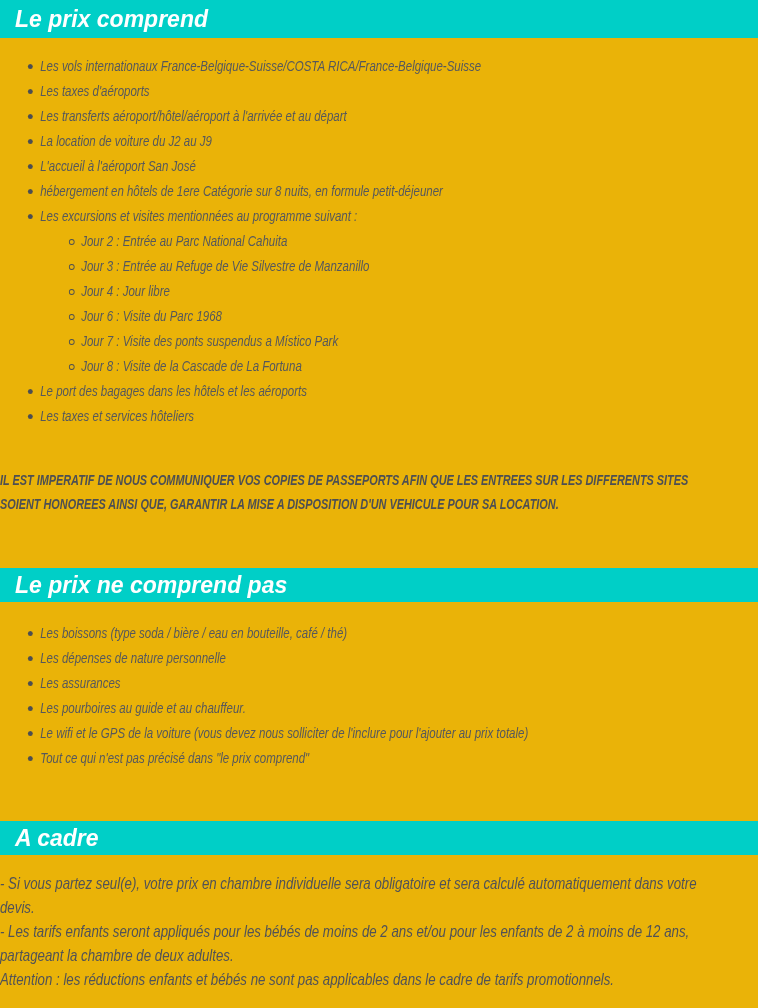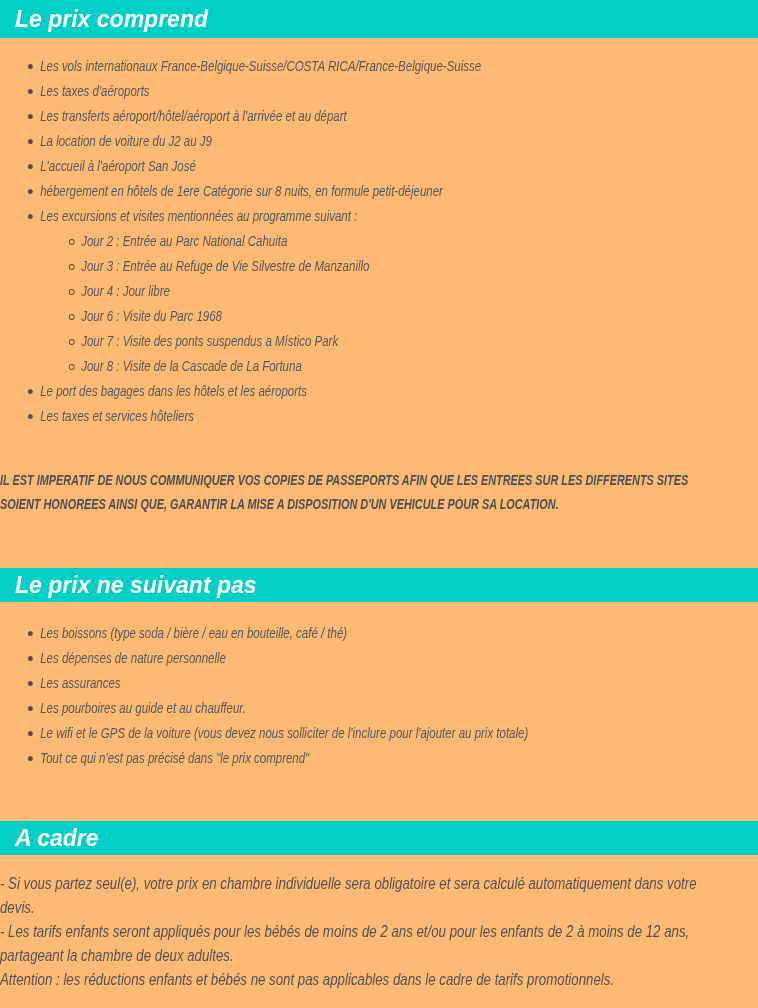--- a/index.html
+++ b/index.html
@@ -5,21 +5,21 @@
   :root{
     --accent:#00cfc7;
     --body-text:#56585c;
     --bullet:#4c4e52;
     --notice-text:#4d4f53;
     --know-text:#515257;
   }
   *{box-sizing:border-box;}
   html,body{margin:0;padding:0;background:#fff;}
   .page{
-    width:758px;height:1008px;overflow:hidden;background:#fdba74;
+    width:758px;height:1008px;overflow:hidden;background:#eab308;
     font-family:"Liberation Sans",sans-serif;font-style:italic;
     position:relative;
   }
   
   .bar{
     background:var(--accent);height:34px;display:flex;align-items:center;
     padding-left:15px;width:100%;
   }
   .bar.first{height:38px;}
   .bar .bar-title{
@@ -89,21 +89,21 @@
     <div class="li main">Le port des bagages dans les hôtels et les aéroports</div>
     <div class="li main">Les taxes et services hôteliers</div>
   </div>
 
   <div class="condense-75 notice">
     <div class="line">IL EST IMPERATIF DE NOUS COMMUNIQUER VOS COPIES DE PASSEPORTS AFIN QUE LES ENTREES SUR LES DIFFERENTS SITES</div>
     <div class="line">SOIENT HONOREES AINSI QUE, GARANTIR LA MISE A DISPOSITION D'UN VEHICULE POUR SA LOCATION.</div>
   </div>
 
   <div class="bar second">
-    <h2 class="bar-title">Le prix ne suivant pas</h2>
+    <h2 class="bar-title">Le prix ne comprend pas</h2>
   </div>
 
   <div class="condense-82 list list2">
     <div class="li main">Les boissons (type soda / bière / eau en bouteille, café / thé)</div>
     <div class="li main">Les dépenses de nature personnelle</div>
     <div class="li main">Les assurances</div>
     <div class="li main">Les pourboires au guide et au chauffeur.</div>
     <div class="li main">Le wifi et le GPS de la voiture (vous devez nous solliciter de l'inclure pour l'ajouter au prix totale)</div>
     <div class="li main">Tout ce qui n'est pas précisé dans "le prix comprend"</div>
   </div>

